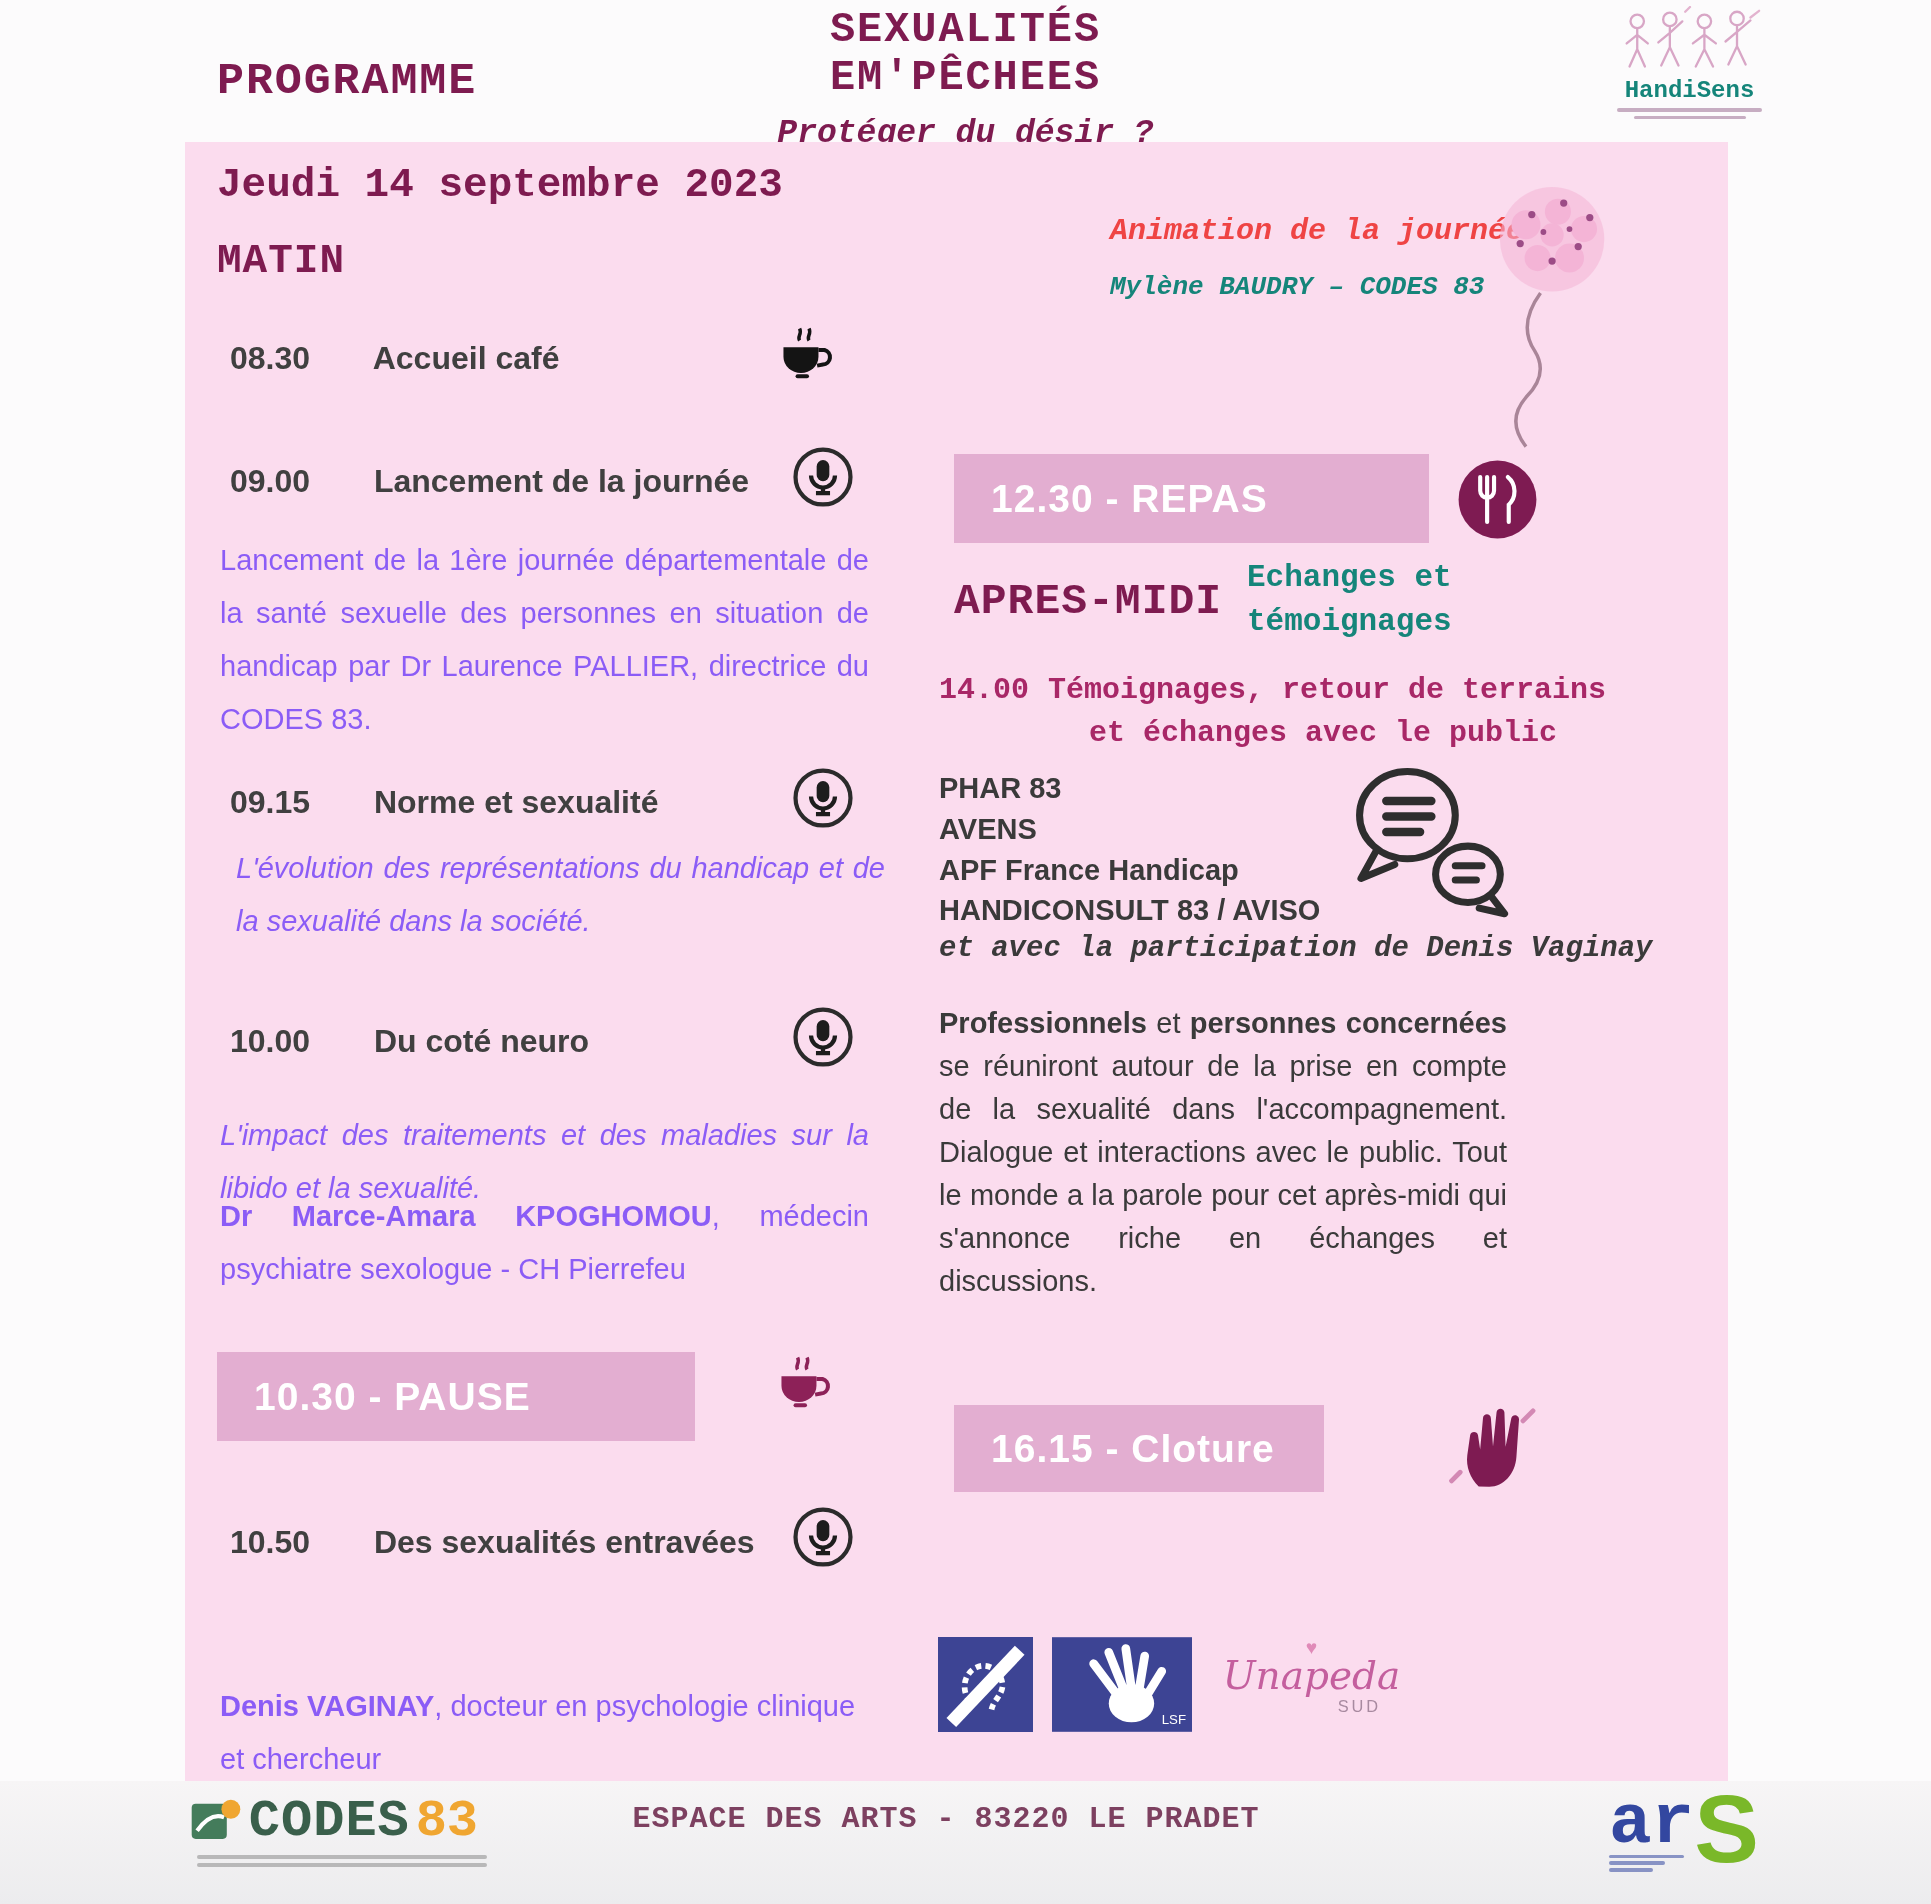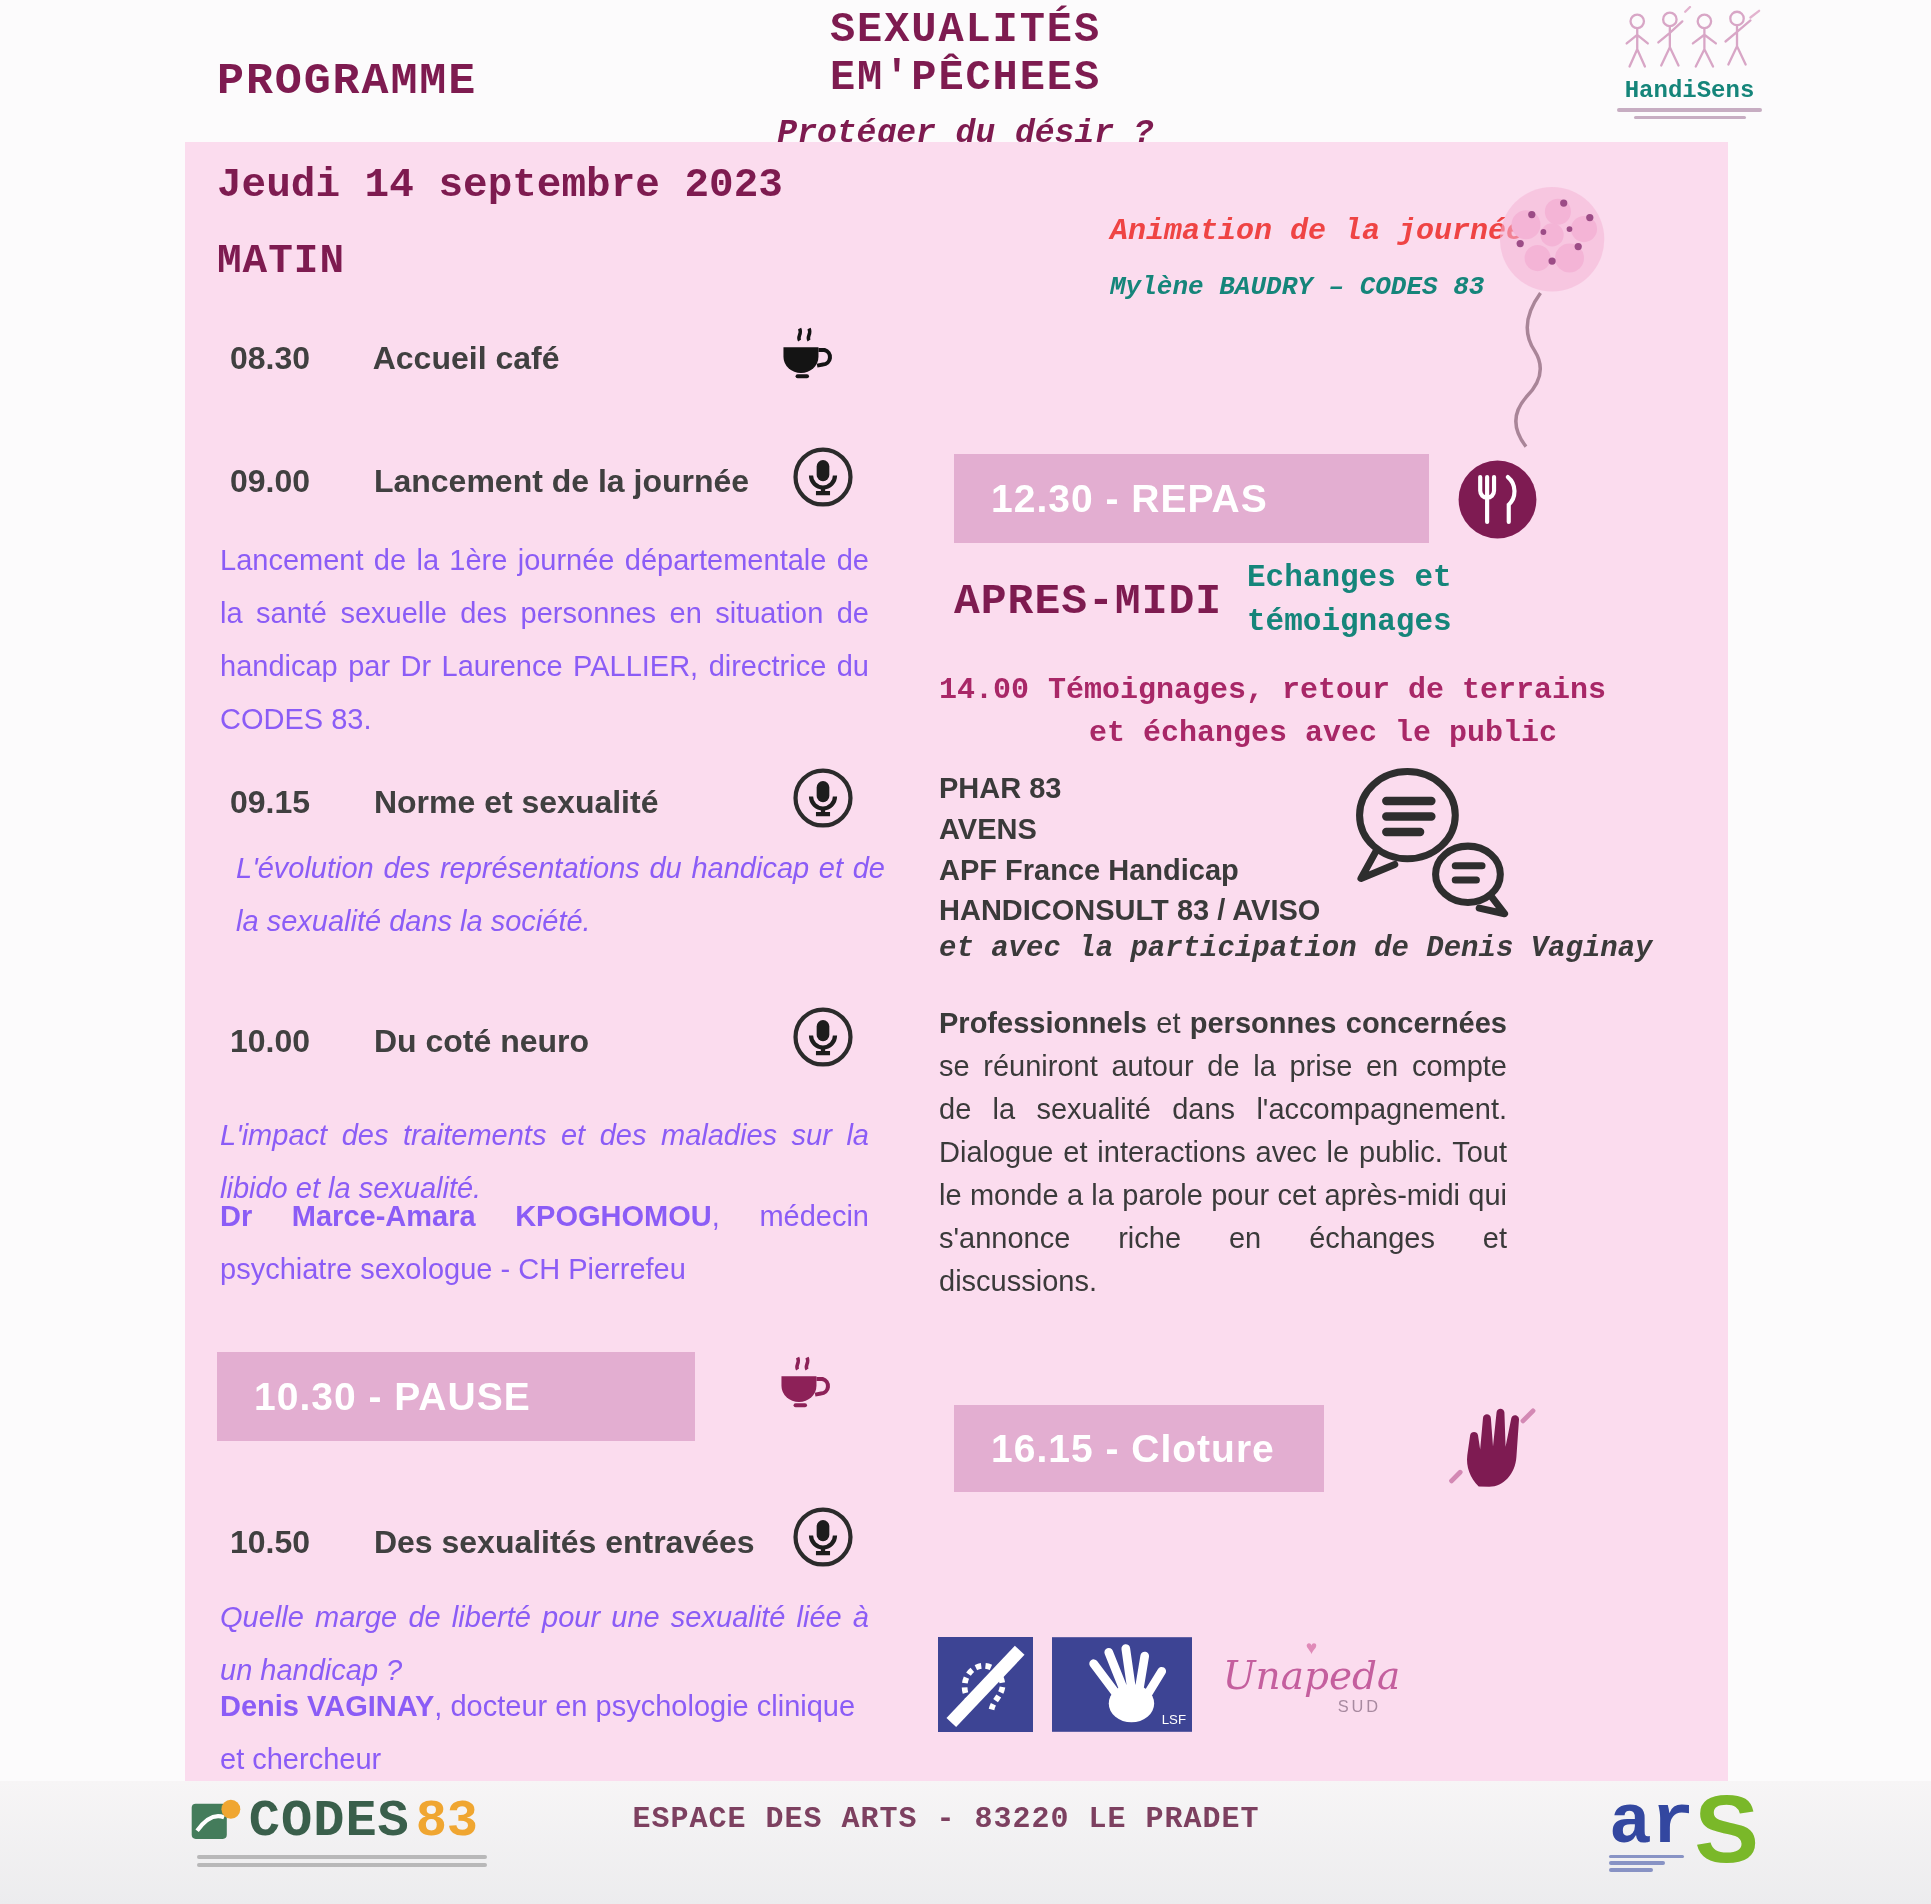--- a/index.html
+++ b/index.html
@@ -146,21 +146,20 @@
     <span>Des sexualités entravées</span>
   </div>
   <span class="abs" style="left:792px;top:1506px;">
     <svg width="62" height="62" viewBox="0 0 44 44">
       <circle cx="22" cy="22" r="19.5" fill="none" stroke="#2B2B2B" stroke-width="3"></circle>
       <rect x="17.5" y="10" width="9" height="15" rx="4.5" fill="#1D1D1D"></rect>
       <path d="M13.5 21 a8.5 8.5 0 0 0 17 0" fill="none" stroke="#1D1D1D" stroke-width="3"></path>
       <path d="M22 29.5 v3.5 M17 33.5 h10" stroke="#1D1D1D" stroke-width="3"></path>
     </svg>
   </span>
-  <div class="abs para justify i" style="left:220px;top:1591px;">Quelle marge de liberté pour une sexualité liée à un handicap ?</div>
   <div class="abs para" style="left:220px;top:1680px;">
     <b>Denis VAGINAY</b><span>, docteur en psychologie clinique et chercheur</span>
   </div>
 
   <div class="abs b i purple" style="left:1110px;top:214px;font-size:30px;">Animation de la journée</div>
   <div class="abs b i teal" style="left:1110px;top:272px;font-size:26px;">Mylène BAUDRY – CODES 83</div>
 
   <span class="abs" style="left:1468px;top:174px;">
     <svg width="174" height="319" viewBox="0 0 120 220">
       <g fill="#F4B4D6">

